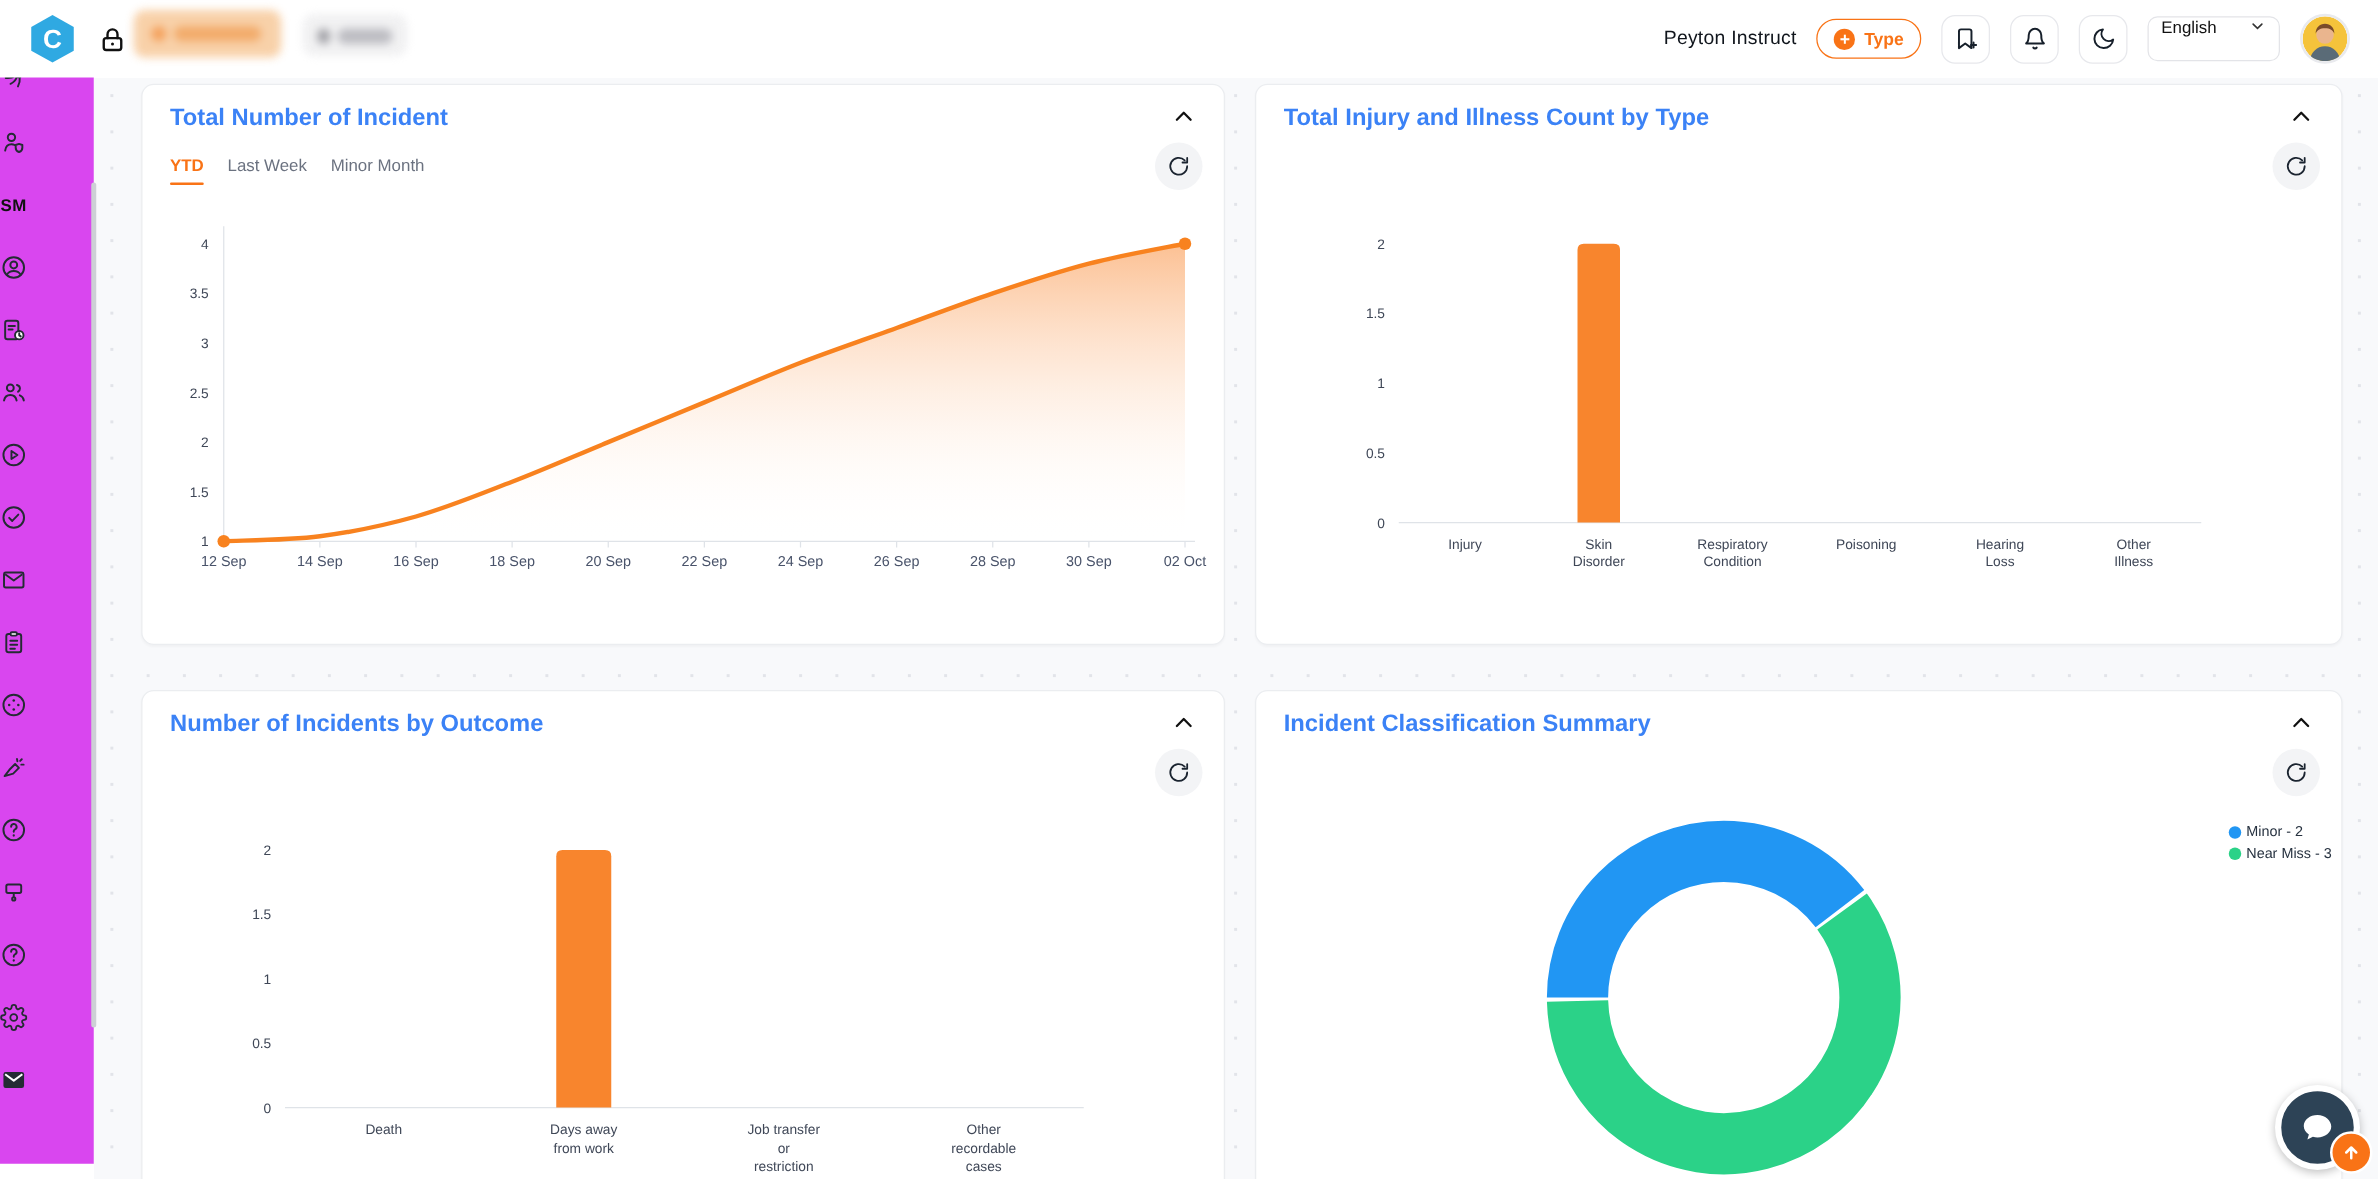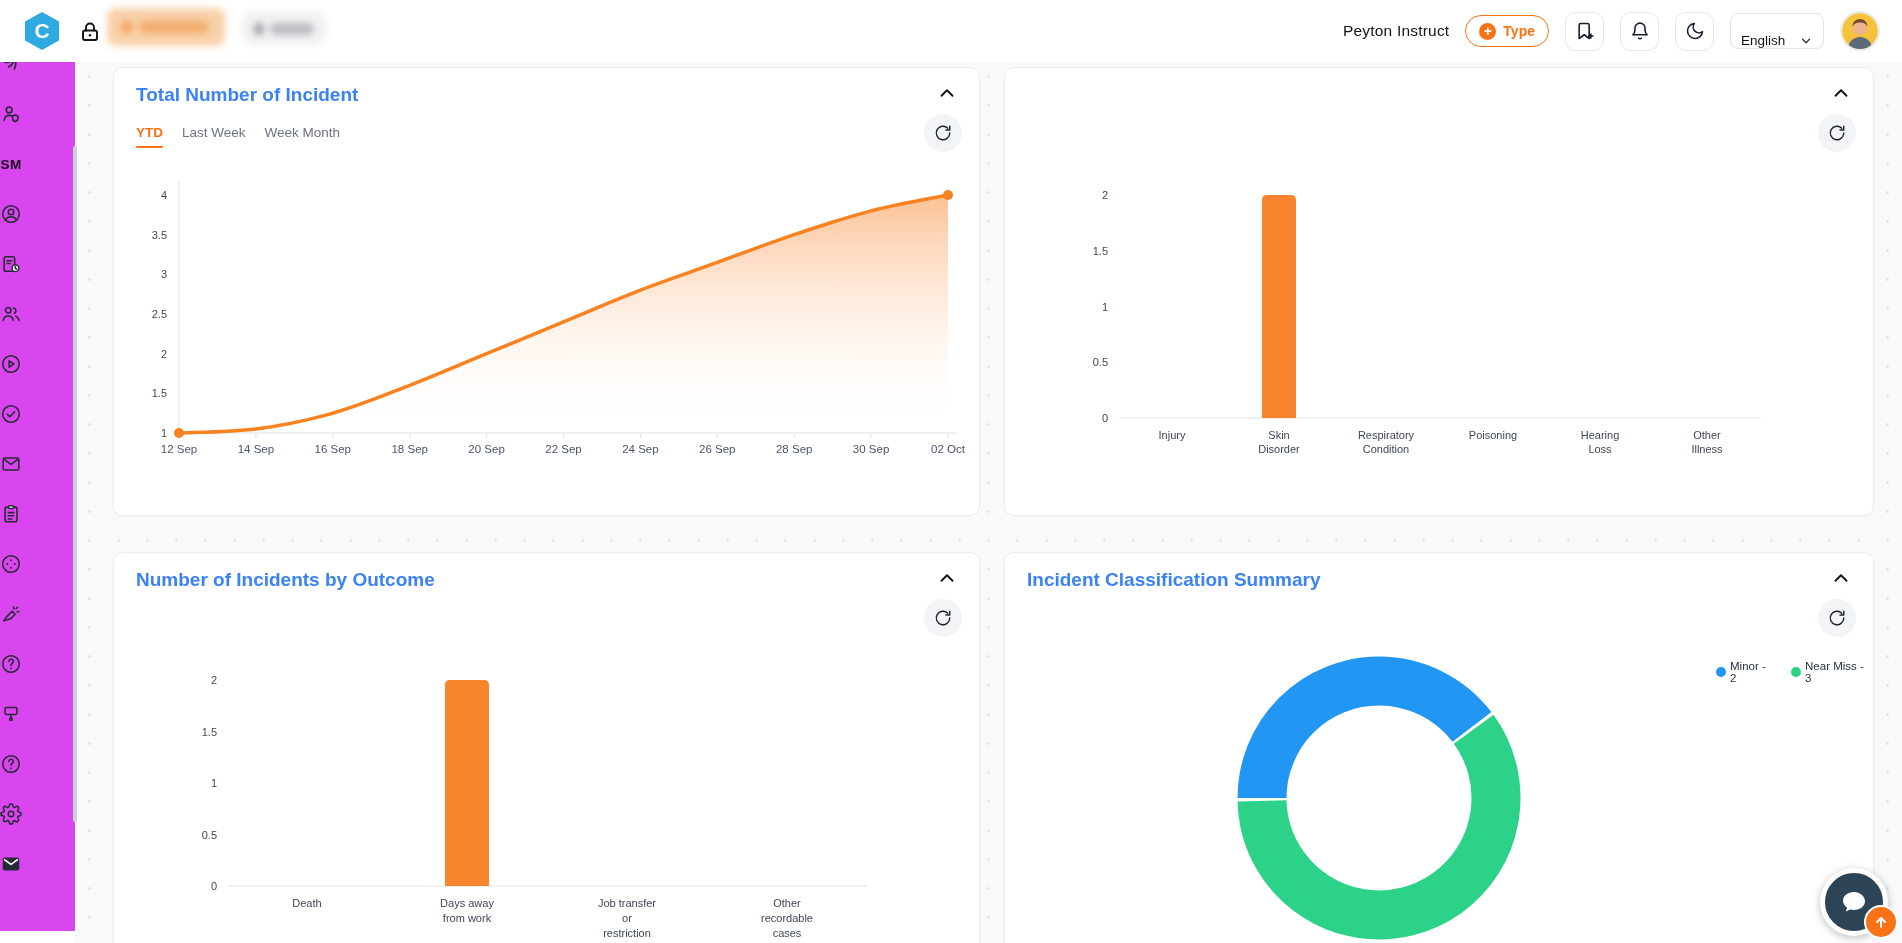--- a/index.html
+++ b/index.html
@@ -21,21 +21,21 @@
   .blur-btn.gray .b1{left:10px;top:10px;width:10px;background:#9a9aa0}
   .blur-btn.gray .b2{left:26px;top:10px;width:44px;background:#b9b9bf}
   .hright{position:absolute;right:22px;top:0;height:62px;display:flex;align-items:center;gap:16px}
   .uname{font-size:15.5px;font-weight:400;color:#10151c;letter-spacing:.2px}
   .taskbtn{display:flex;align-items:center;gap:7px;height:32px;padding:0 13px;border:1.7px solid #f97316;
     border-radius:17px;background:#fff;color:#f97316;font-weight:700;font-size:14px;cursor:pointer}
   .plus-circ{width:17px;height:17px;border-radius:50%;background:#f97316;color:#fff;display:flex;
     align-items:center;justify-content:center;font-size:14px;font-weight:700;line-height:1}
   .icbtn{width:39px;height:39px;border:1px solid #e7e8ec;border-radius:11px;background:#fff;display:flex;
     align-items:center;justify-content:center;color:#17202b;cursor:pointer}
-  .langsel{display:flex;align-items:flex-end;justify-content:space-between;width:94px;height:36px;
+  .langsel{display:flex;align-items:flex-start;justify-content:space-between;width:106px;height:36px;
     border:1px solid #e3e4e8;border-radius:8px;background:#fff;padding:0 10px;font-size:13.5px;color:#111;cursor:pointer}
   .avatar{width:40px;height:40px;border-radius:50%;overflow:hidden;border:2px solid #e9eaee;cursor:pointer}
   
   .sidebar{position:fixed;top:50px;left:0;width:75px;height:881px;background:#d946ef;z-index:15;
     display:flex;flex-direction:column;align-items:flex-start;padding-top:3px;gap:28px}
   .si{width:22px;height:22px;color:#242b33;cursor:pointer;display:flex;align-items:center;justify-content:center;flex:0 0 auto}
   .si svg{width:22px;height:22px}
   .si.sm span{font-size:13.5px;font-weight:800;letter-spacing:.5px;color:#111}
   .sb-thumb{position:fixed;left:73px;top:146px;width:4px;height:676px;background:#cdd0d5;border-radius:2px;z-index:16;cursor:grab}
   
@@ -55,21 +55,21 @@
     background:#f3f4f6;border:none;display:flex;align-items:center;justify-content:center;color:#1b2430;cursor:pointer}
   .tabs{position:absolute;left:22px;top:57px;display:flex;gap:19px;font-size:13.5px;color:#6b7280}
   .tab{cursor:pointer;padding-bottom:6px;position:relative}
   .tab.active{color:#f97316;font-weight:700}
   .tab.active::after{content:'';position:absolute;left:0;right:0;bottom:-2px;height:2px;background:#f97316;border-radius:2px}
   .chart{position:absolute;left:0;top:95px}
   #chart-3{top:0}
   svg text.tick{font-family:"Liberation Sans",sans-serif;font-size:11px;fill:#3f4757}
   svg text.date{font-size:11.5px;fill:#49536a}
   svg line.ax{stroke:#dfe3e8;stroke-width:1}
-  .legend{position:absolute;left:711px;top:107px;display:flex;flex-direction:row;gap:16px}
+  .legend{position:absolute;left:778px;top:107px;display:flex;flex-direction:column;gap:5px}
   .lrow{display:flex;align-items:center;gap:4px;font-size:11.5px;color:#273240;cursor:pointer}
   .ldot{width:10px;height:10px;border-radius:50%;flex:0 0 auto}
   
   .chatfab{position:fixed;left:1820px;top:868px;width:68px;height:68px;border-radius:50%;background:#2d4356;
     border:5px solid #fff;box-shadow:0 2px 8px rgba(0,0,0,.25);display:flex;align-items:center;justify-content:center;
     cursor:pointer;z-index:30}
   .topfab{position:fixed;left:1864px;top:905px;width:34px;height:34px;border-radius:50%;background:#f97316;
     border:2px solid #fff;display:flex;align-items:center;justify-content:center;color:#fff;cursor:pointer;z-index:31}
 </style>
 </head>
@@ -260,21 +260,21 @@
     </button>
     <button class="refresh">
       <svg width="18" height="18" viewBox="0 0 24 24" fill="none" stroke="currentColor" stroke-width="1.9" stroke-linecap="round" stroke-linejoin="round">
         <path d="M21 12a9 9 0 1 1-2.64-6.36"></path>
           <path d="M21 3v5h-5"></path>
       </svg>
     </button>
     <div class="tabs">
       <span class="tab active">YTD</span>
       <span class="tab">Last Week</span>
-      <span class="tab">Week Month</span>
+      <span class="tab">Minor Month</span>
     </div>
     <div class="chart" id="chart-0"><svg width="860" height="312" viewBox="0 0 860 312">
           <defs>
             <linearGradient id="ag" x1="0" y1="0" x2="0" y2="1">
               <stop offset="0%" stop-color="rgba(249,130,40,0.5)"></stop>
               <stop offset="100%" stop-color="rgba(255,255,255,0)"></stop>
             </linearGradient>
           </defs>
           <text x="53" y="36" text-anchor="end" class="tick">4</text>
           <text x="53" y="75.66666666666666" text-anchor="end" class="tick">3.5</text>
@@ -308,20 +308,21 @@
           <line x1="834" y1="270" x2="834" y2="275" class="ax"></line>
           <text x="834" y="290" text-anchor="middle" class="tick date">02 Oct</text>
           <path d="M65.0,270.0C77.8,269.3 116.3,269.3 141.9,266.0C167.5,262.7 193.2,257.4 218.8,250.2C244.4,242.9 270.1,232.3 295.7,222.4C321.3,212.5 347.0,201.2 372.6,190.7C398.2,180.1 423.9,169.5 449.5,158.9C475.1,148.4 500.8,137.1 526.4,127.2C552.0,117.3 577.7,108.7 603.3,99.4C628.9,90.2 654.6,80.3 680.2,71.7C705.8,63.1 731.5,54.5 757.1,47.9C782.7,41.3 821.2,34.6 834.0,32.0L834,270L65,270Z" fill="url(#ag)" stroke="none"></path>
           <path d="M65.0,270.0C77.8,269.3 116.3,269.3 141.9,266.0C167.5,262.7 193.2,257.4 218.8,250.2C244.4,242.9 270.1,232.3 295.7,222.4C321.3,212.5 347.0,201.2 372.6,190.7C398.2,180.1 423.9,169.5 449.5,158.9C475.1,148.4 500.8,137.1 526.4,127.2C552.0,117.3 577.7,108.7 603.3,99.4C628.9,90.2 654.6,80.3 680.2,71.7C705.8,63.1 731.5,54.5 757.1,47.9C782.7,41.3 821.2,34.6 834.0,32.0" fill="none" stroke="#f8821f" stroke-width="3.5" stroke-linecap="round"></path>
           <circle cx="65" cy="270" r="5" fill="#f8821f"></circle>
           <circle cx="834" cy="32" r="5" fill="#f8821f"></circle>
         </svg></div>
   </section>
 
   <section class="card" id="card-1">
+    <h2 class="ctitle">Total Injury and Illness Count by Type</h2>
     <button class="collapse">
       <svg width="22" height="22" viewBox="0 0 24 24" fill="none" stroke="currentColor" stroke-width="2" stroke-linecap="round" stroke-linejoin="round">
           <path d="M6 15l6-6 6 6"></path>
         </svg>
     </button>
     <button class="refresh">
       <svg width="18" height="18" viewBox="0 0 24 24" fill="none" stroke="currentColor" stroke-width="1.9" stroke-linecap="round" stroke-linejoin="round">
         <path d="M21 12a9 9 0 1 1-2.64-6.36"></path>
           <path d="M21 3v5h-5"></path>
       </svg>

